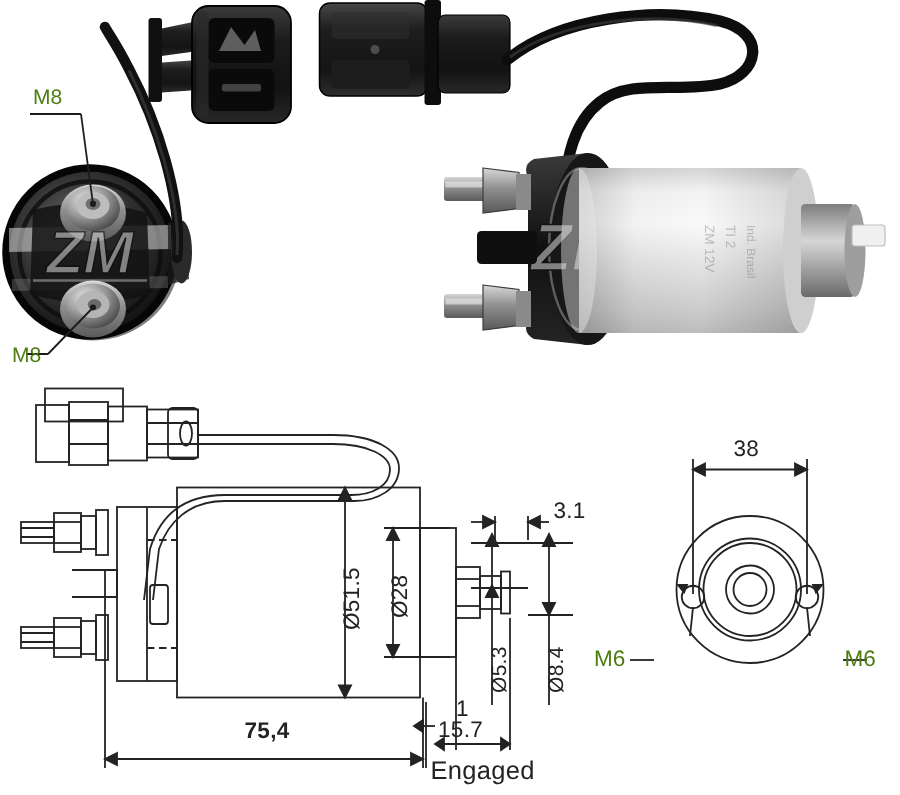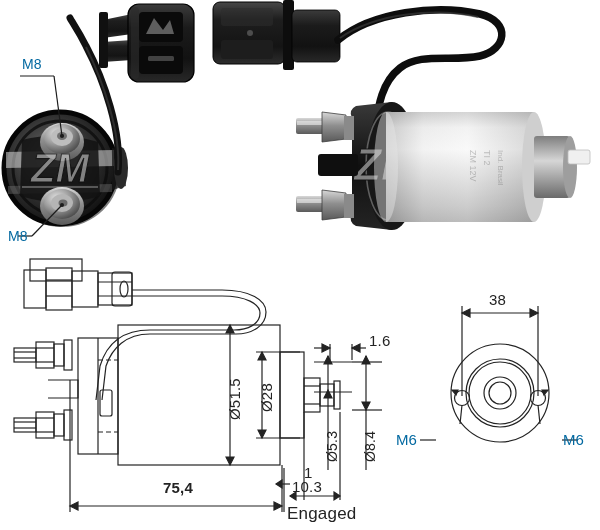--- a/index.html
+++ b/index.html
@@ -2,21 +2,21 @@
 <html><head>
 <meta charset="utf-8">
 <style>
   html,body{margin:0;padding:0;background:#ffffff;}
   body{width:600px;height:530px;position:relative;overflow:hidden;
        font-family:"Liberation Sans",sans-serif;color:#1a1a1a;}
   .layer{position:absolute;left:0;top:0;width:600px;height:446px;}
   .dimtxt{position:absolute;font-size:15px;font-weight:400;color:#232323;
           letter-spacing:.2px;white-space:nowrap;font-family:"Liberation Sans",sans-serif;}
   .dimtxt.v{transform-origin:0 0;}
-  .lbl{position:absolute;font-size:14px;color:#0369a1;white-space:nowrap;}
+  .lbl{position:absolute;font-size:14px;color:#4d7c0f;white-space:nowrap;}
   svg{display:block;}
 </style>
 </head>
 <body>
 
 <div class="layer">
 <svg width="600" height="265" viewBox="0 0 600 265">
   <defs>
     <radialGradient id="gFront" cx="42%" cy="40%" r="68%">
       <stop offset="0%" stop-color="#6e6e6e"></stop>
@@ -369,25 +369,25 @@
 <div class="dimtxt" style="left:163px;top:479px;font-weight:bold;">75,4</div>
 
 <div class="dimtxt v" style="left:226px;top:420px;transform:rotate(-90deg);">Ø51.5</div>
 
 <div class="dimtxt v" style="left:258px;top:412px;transform:rotate(-90deg);">Ø28</div>
 
 <div class="dimtxt v" style="left:324px;top:462px;transform:rotate(-90deg);font-size:14px;">Ø5.3</div>
 
 <div class="dimtxt v" style="left:362px;top:462px;transform:rotate(-90deg);font-size:14px;">Ø8.4</div>
 
-<div class="dimtxt" style="left:369px;top:332px;">1.6</div>
+<div class="dimtxt" style="left:369px;top:332px;">3.1</div>
 
 <div class="dimtxt" style="left:304px;top:464px;">1</div>
 
-<div class="dimtxt" style="left:292px;top:478px;">10.3</div>
+<div class="dimtxt" style="left:292px;top:478px;">15.7</div>
 
 <div class="dimtxt" style="left:287px;top:504px;font-size:17px;">Engaged</div>
 
 <div class="dimtxt" style="left:489px;top:291px;">38</div>
 
 <div class="lbl" style="left:396px;top:431px;font-size:15px;">M6</div>
 
 <div class="lbl" style="left:563px;top:431px;font-size:15px;">M6</div>
 
 </body></html>

